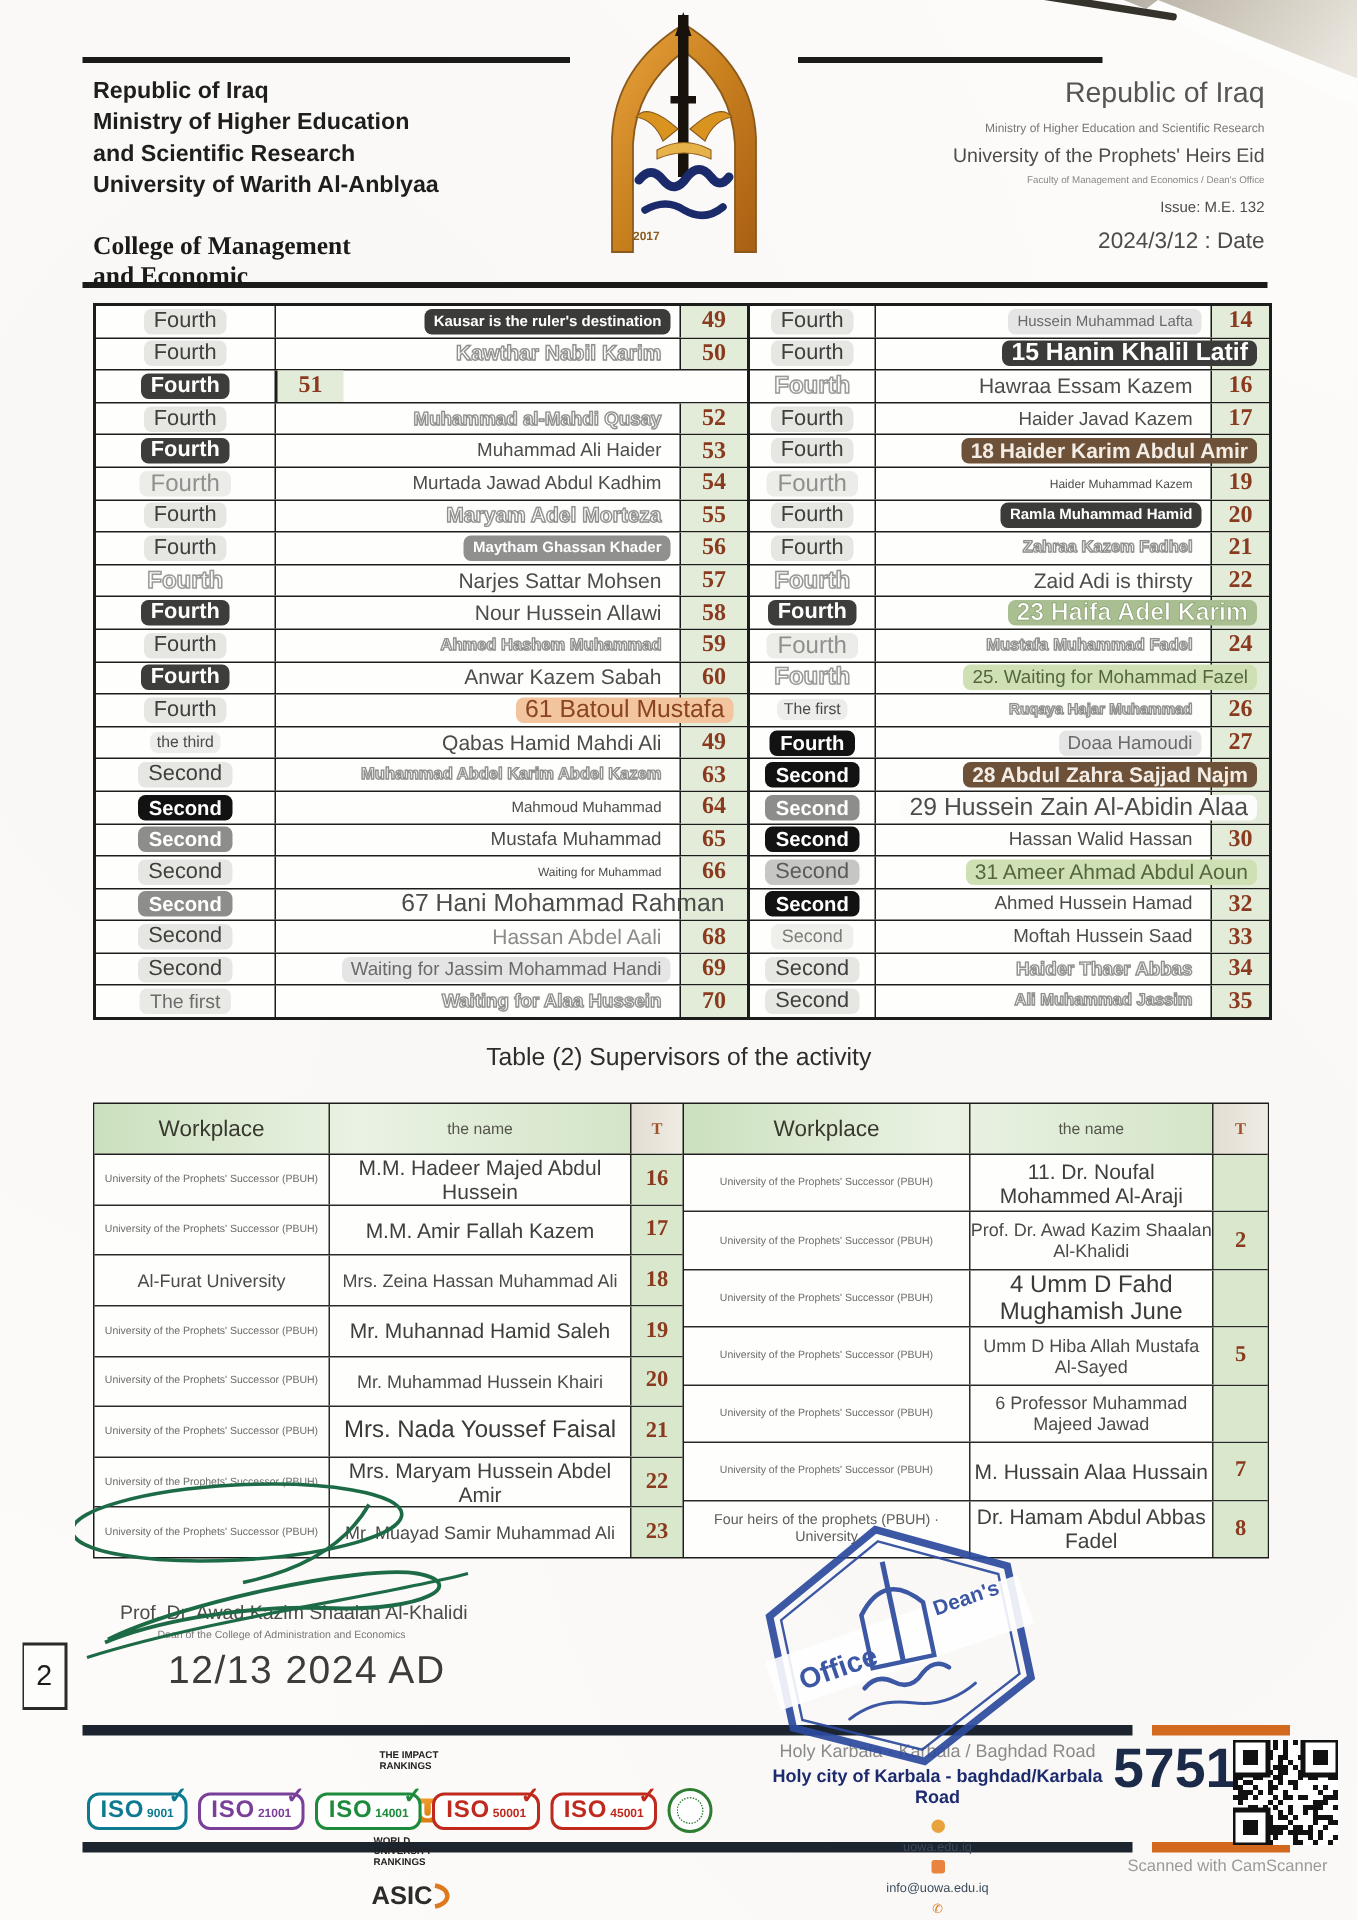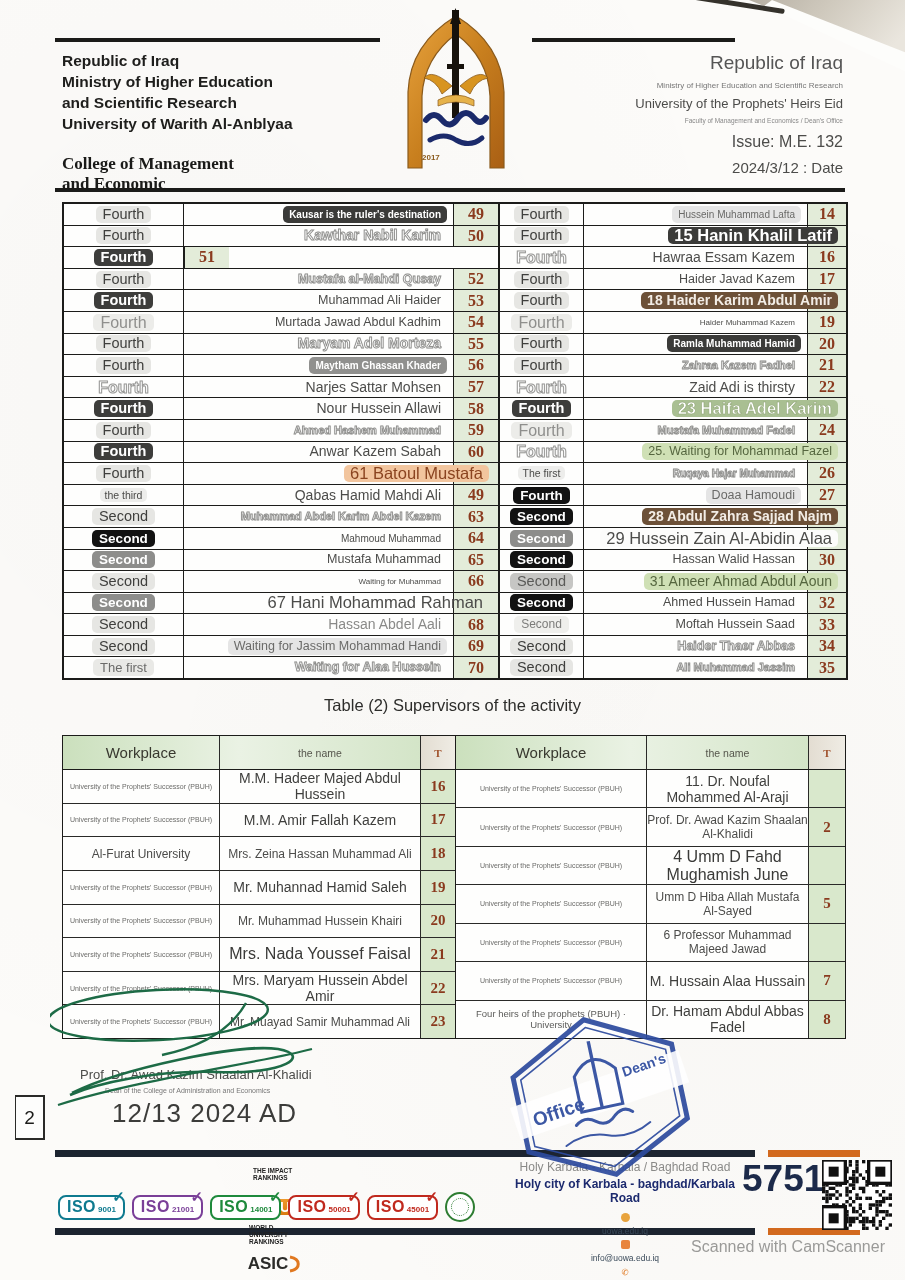--- a/index.html
+++ b/index.html
@@ -19,21 +19,21 @@
   
   .rule{position:absolute;background:#1b1b19;height:4px;}
   .hdr-left{position:absolute;left:62px;top:50px;line-height:21px;}
   .hdr-left .b{font-weight:bold;font-size:15.5px;color:#1e1e1c;}
   .hdr-left .serif{font-family:"Liberation Serif",serif;font-weight:bold;font-size:17px;color:#1a1a18;line-height:20px;}
   .hdr-right{position:absolute;right:62px;top:52px;text-align:right;color:#4a4a48;}
   .hdr-right .country{font-size:19px;color:#555;}
   .hdr-right .ministry{font-size:8px;margin-top:7px;color:#777;}
   .hdr-right .univ{font-size:13px;margin-top:6px;color:#4c4c4a;}
   .hdr-right .fac{font-size:6.5px;margin-top:6px;color:#888;}
-  .hdr-right .issue{font-size:16px;margin-top:9px;color:#4c4c4a;}
+  .hdr-right .issue{font-size:10px;margin-top:9px;color:#4c4c4a;}
   .hdr-right .date{font-size:15px;margin-top:8px;color:#4c4c4a;}
   .emblem{position:absolute;left:388px;top:8px;}
   
   .stu-table{position:absolute;left:62px;top:202px;width:782px;height:474px;
         border:2px solid #1c1c1a;background:#fefefd;display:flex;}
   .half{display:flex;flex-direction:column;}
   .half-l{width:434px;}
   .half-r{flex:1;border-left:2px solid #1c1c1a;}
   .s-row{flex:1;display:flex;border-bottom:1.5px solid #1c1c1a;min-height:0;}
   .s-row:last-child{border-bottom:none;}
@@ -131,21 +131,21 @@
   .seal::after{content:"";position:absolute;inset:4px;border:1.6px dotted #2e7d32;border-radius:50%;}
   .ftr-right{position:absolute;left:505px;top:1160px;width:240px;text-align:center;}
   .addr1{font-size:12px;color:#8a8a88;}
   .addr2{font-size:12px;font-weight:bold;color:#1c2a6e;margin-top:3px;}
   .contacts{font-size:8.5px;color:#3a4a5a;margin-top:8px;display:flex;align-items:center;justify-content:center;gap:4px;flex-direction:column;}
   .dot{width:9px;height:9px;border-radius:50%;display:inline-block;}
   .big-num{position:absolute;left:742px;top:1158px;font-size:37px;font-weight:bold;color:#1c2a4a;
       display:flex;align-items:center;}
   .big-num .ph{font-size:24px;color:#d2691e;margin-left:2px;}
   .qr{position:absolute;left:822px;top:1160px;}
-  .camscan{position:absolute;right:20px;top:1238px;font-size:16px;color:#9a9a98;text-align:right;}
+  .camscan{position:absolute;right:20px;top:1238px;font-size:11px;color:#9a9a98;text-align:right;}
 </style>
 </head>
 <body>
 
 <div class="page">
 
   <div class="corner-bg"></div>
   <div class="corner-fold"></div>
   <div class="corner-line"></div>
 
@@ -218,21 +218,21 @@
             <span class="chip ys-dark">Fourth</span>
           </div>
       <div class="cm">51</div>
     </div>
 
     <div class="s-row">
       <div class="cy">
             <span class="chip ys-plain">Fourth</span>
           </div>
       <div class="cn">
-            <span class="nb ns-outline ns-sm">Mustafa al-Mahdi Qusay</span>
+            <span class="nb ns-outline ns-sm">Muhammad al-Mahdi Qusay</span>
           </div>
       <div class="cm">52</div>
     </div>
 
     <div class="s-row">
       <div class="cy">
             <span class="chip ys-dark">Fourth</span>
           </div>
       <div class="cn">
             <span class="nb ns-plain ns-sm">Muhammad Ali Haider</span>

